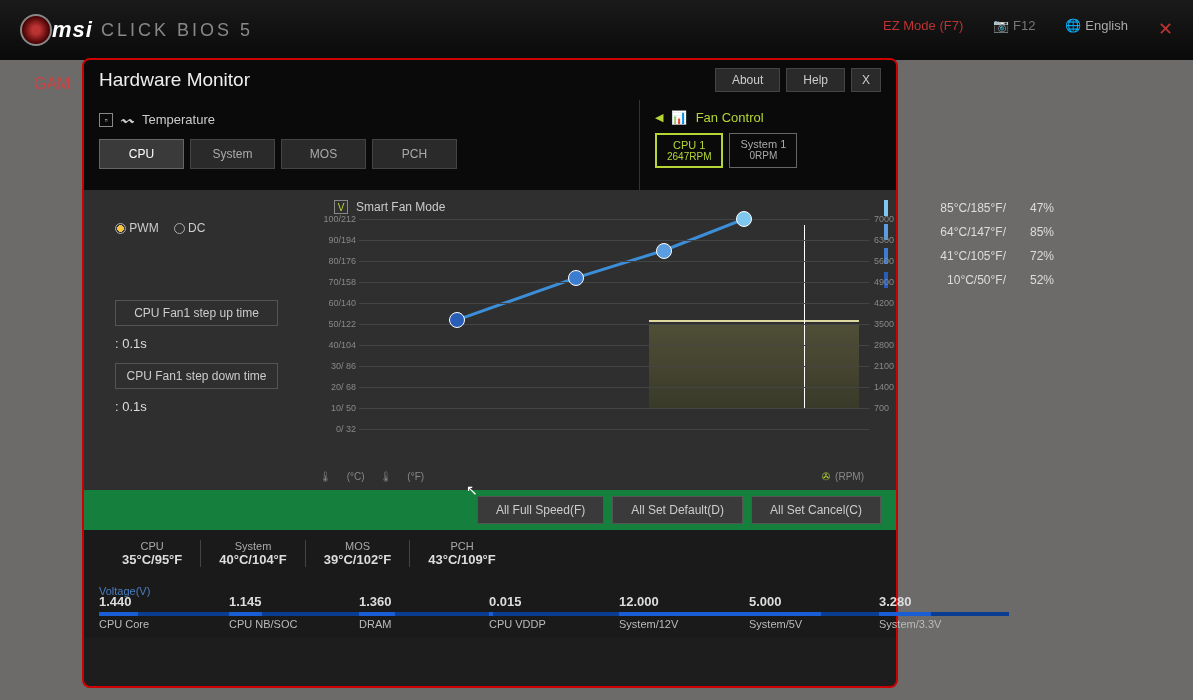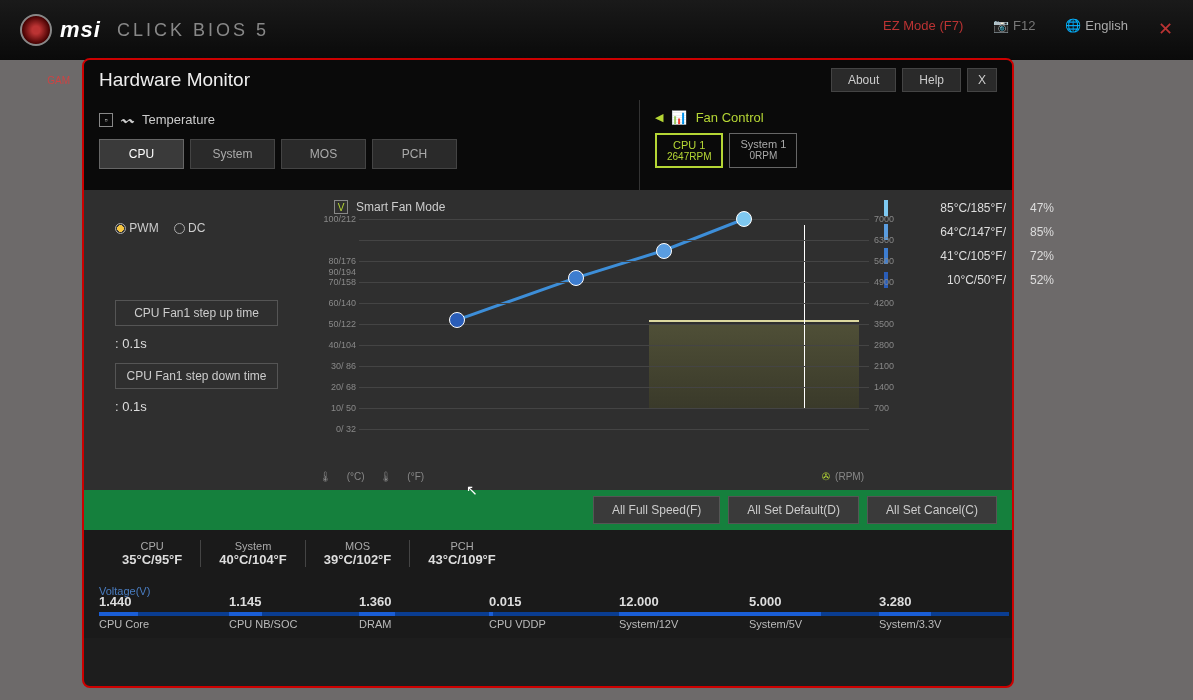--- a/index.html
+++ b/index.html
@@ -1,28 +1,28 @@
 <!DOCTYPE html>
 <html><head>
 <meta charset="utf-8">
 <style>
 * { margin: 0; padding: 0; box-sizing: border-box; font-family: Arial, sans-serif; }
 body { background: #6d6a6a; width: 1193px; height: 700px; position: relative; overflow: hidden; }
 .bios-bg { position: absolute; top: 0; left: 0; width: 100%; height: 60px; background: linear-gradient(#1a1a1a, #0a0a0a); display: flex; align-items: center; padding: 0 20px; z-index: 1; }
-.bios-bg .logo-area { display: flex; align-items: center; gap: 8px; text-align: right; }
+.bios-bg .logo-area { display: flex; align-items: center; gap: 0; text-align: right; }
 .msi-logo { color: #fff; font-size: 22px; font-weight: bold; font-style: italic; letter-spacing: 1px; }
 .bios-title { color: #888; font-size: 18px; letter-spacing: 3px; margin-left: 8px; }
 .top-right { position: absolute; right: 20px; top: 18px; display: flex; gap: 30px; color: #777; font-size: 13px; z-index: 1; }
 .top-right .ez { color: #b33; }
 .top-right .eng { color: #aaa; }
 .top-right .close-x { color: #b33; font-size: 18px; cursor: pointer; }
 .dragon-circle { width: 32px; height: 32px; border-radius: 50%; background: radial-gradient(circle, #b33 20%, #400 70%); border: 2px solid #888; }
-.side-item { position: absolute; left: 40px; width: 30px; text-align: right; color: #9a8a7a; font-size: 10px; }
-
-.main-window { position: absolute; left: 82px; top: 58px; width: 932px; height: 630px; background: #1d1d1d; border: 2px solid #c00; border-radius: 8px; z-index: 5; }
+.side-item { position: absolute; left: 34px; width: 30px; text-align: right; color: #9a8a7a; font-size: 16px; }
+
+.main-window { position: absolute; left: 82px; top: 58px; width: 816px; height: 630px; background: #1d1d1d; border: 2px solid #c00; border-radius: 8px; z-index: 5; }
 .win-title-bar { height: 40px; background: #0a0a0a; display: flex; align-items: center; padding: 0 15px; border-radius: 6px 6px 0 0; }
 .win-title { color: #eee; font-size: 19px; font-weight: 300; }
 .win-buttons { margin-left: auto; display: flex; gap: 6px; }
 .win-buttons button { background: #2a2a2a; color: #ccc; border: 1px solid #444; padding: 4px 16px; font-size: 12px; cursor: pointer; }
 .win-buttons button:last-child { padding: 4px 10px; }
 
 .top-panels { display: flex; height: 90px; background: #0a0a0a; }
 .temp-panel { flex: 0 0 555px; padding: 10px 15px; }
 .panel-header { display: flex; align-items: center; gap: 8px; color: #ccc; font-size: 13px; margin-bottom: 10px; }
 .icon-box { width: 14px; height: 14px; border: 1px solid #888; display: inline-flex; align-items: center; justify-content: center; font-size: 9px; }
@@ -178,21 +178,21 @@
         <div class="fan-activity">
           <div class="fan-line"></div>
           <div class="marker-line"></div>
         </div>
         <svg width="510" height="210" style="position:absolute;left:0;top:0;pointer-events:none">
           <polyline class="curve-line" id="curve-poly" points="98.25,100.8 216.825,58.80000000000001 304.8,31.5 385.125,0"></polyline>
         </svg>
       <div class="h-line" style="top: 0px;"></div>
           <div class="y-label" style="top: -5px;">100/212</div>
           <div class="h-line" style="top: 21px;"></div>
-          <div class="y-label" style="top: 16px; margin-top: 32px;">90/194</div>
+          <div class="y-label" style="top: 16px;">90/194</div>
           <div class="h-line" style="top: 42px;"></div>
           <div class="y-label" style="top: 37px;">80/176</div>
           <div class="h-line" style="top: 63px;"></div>
           <div class="y-label" style="top: 58px;">70/158</div>
           <div class="h-line" style="top: 84px;"></div>
           <div class="y-label" style="top: 79px;">60/140</div>
           <div class="h-line" style="top: 105px;"></div>
           <div class="y-label" style="top: 100px;">50/122</div>
           <div class="h-line" style="top: 126px;"></div>
           <div class="y-label" style="top: 121px;">40/104</div>

